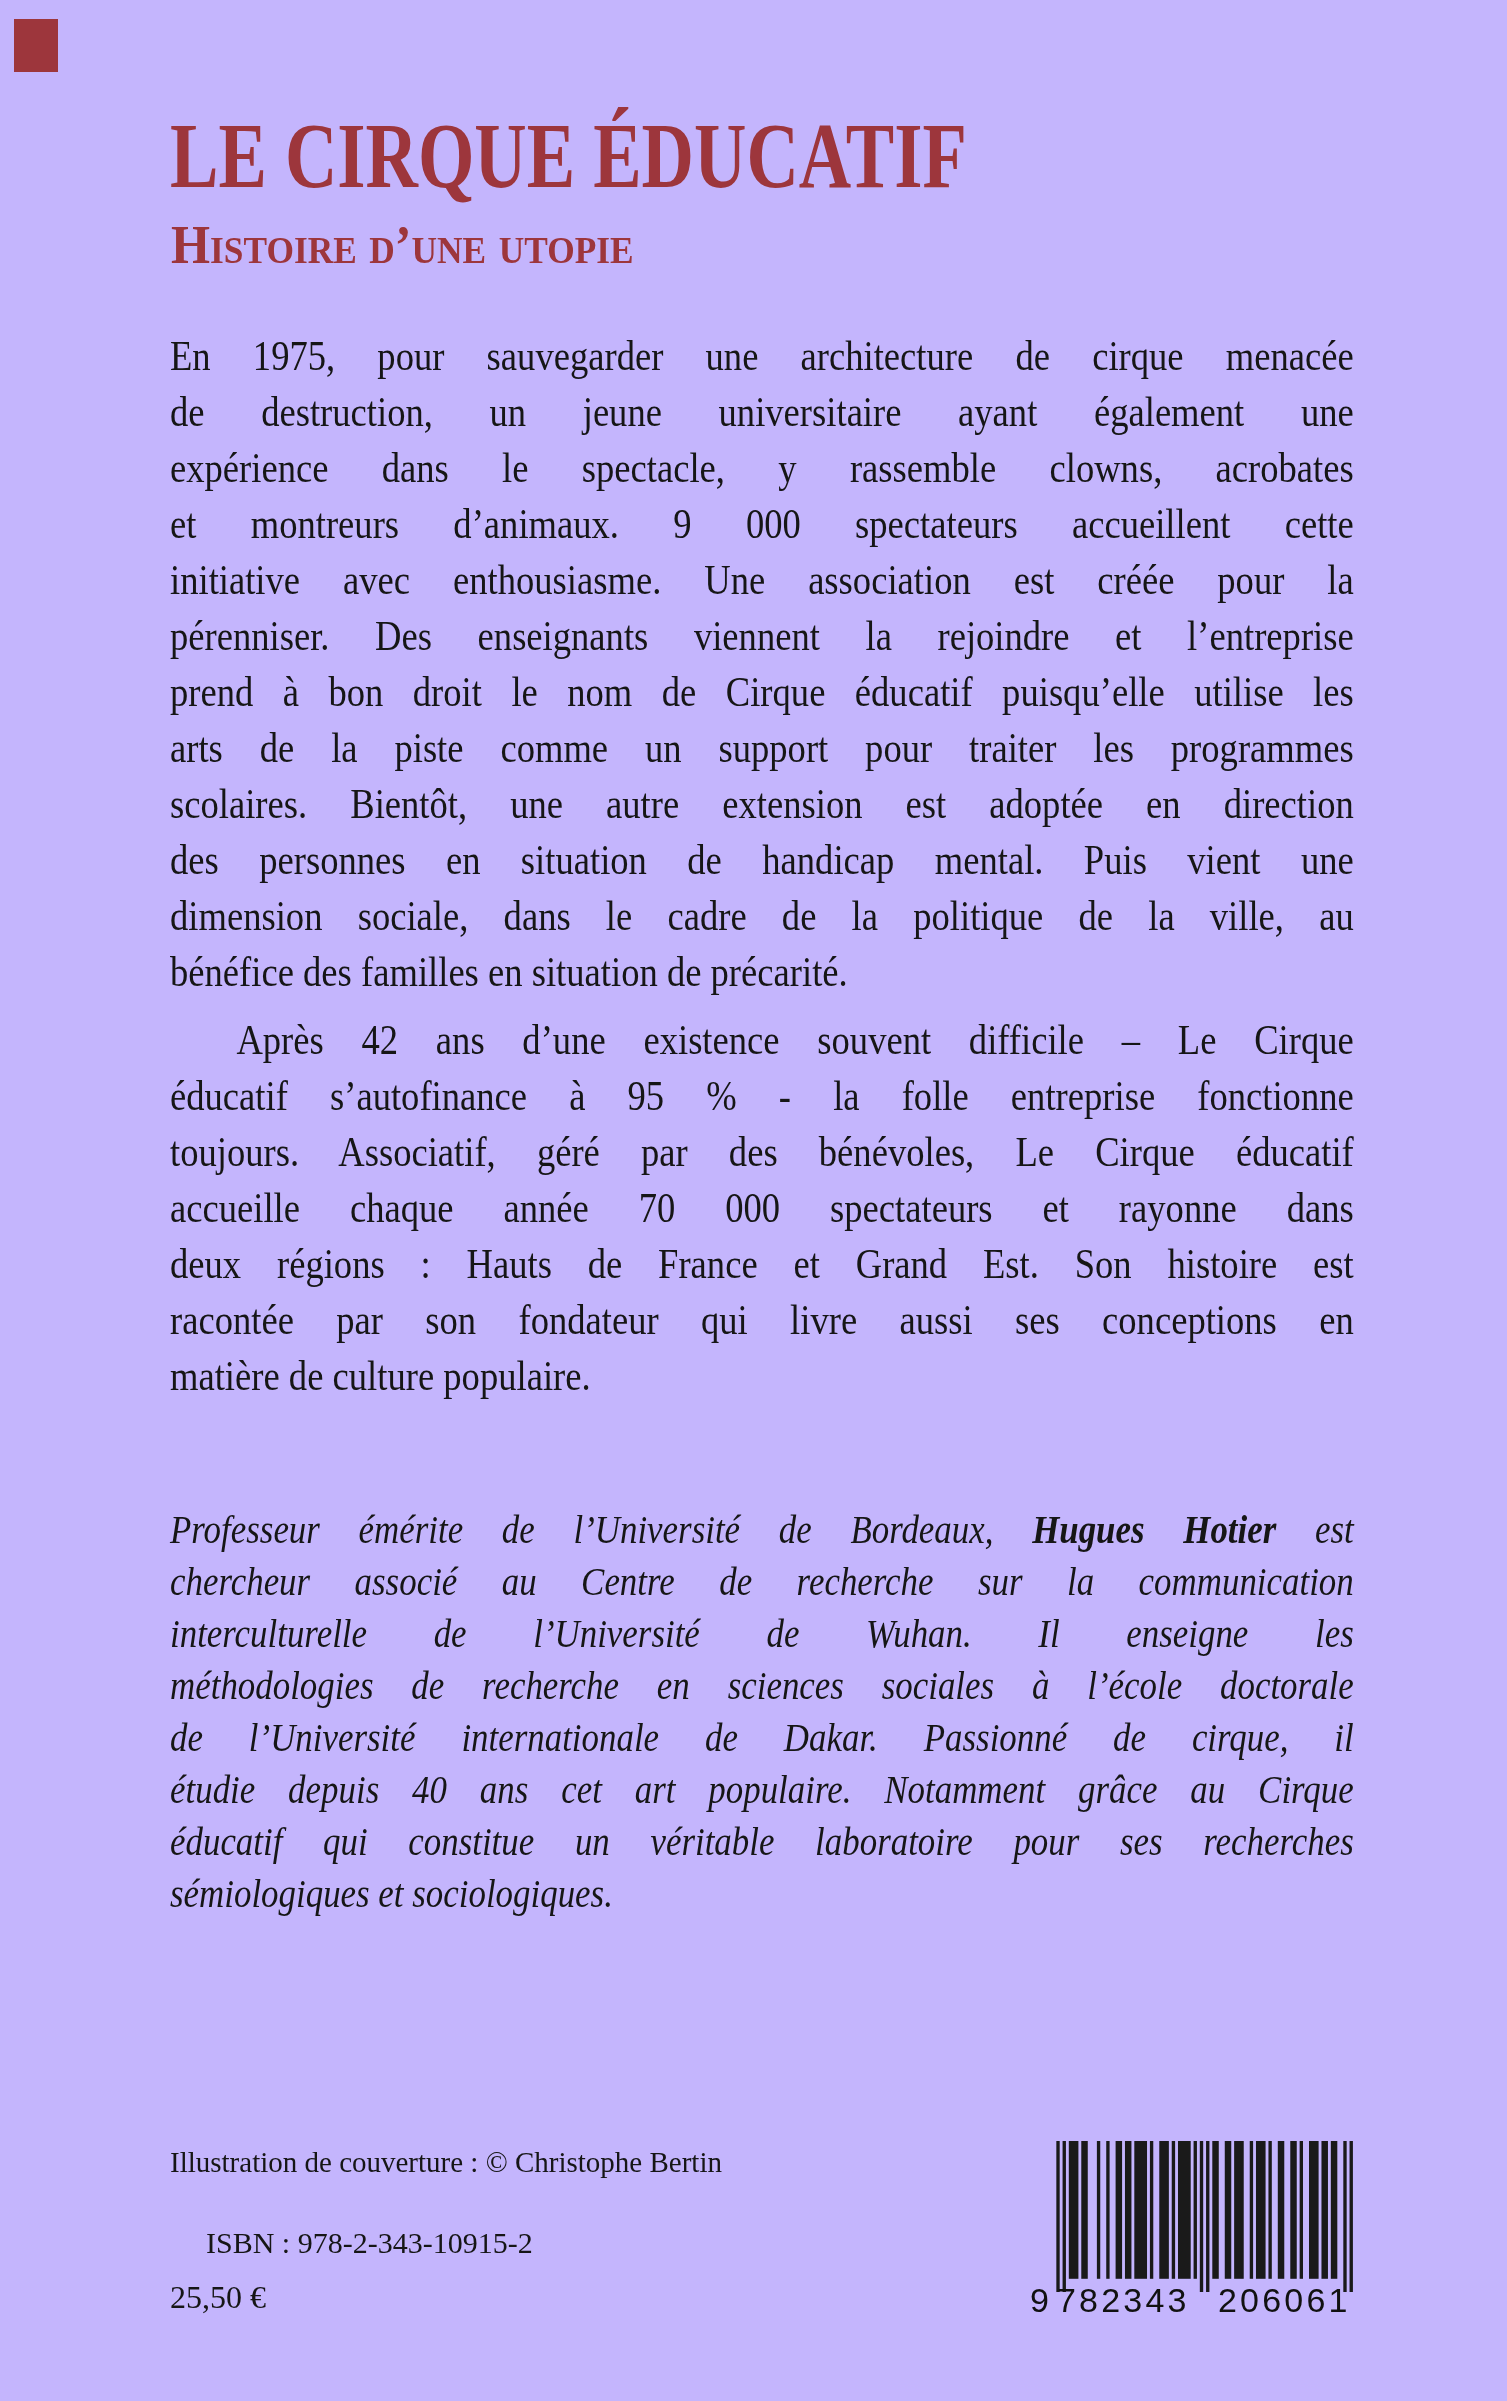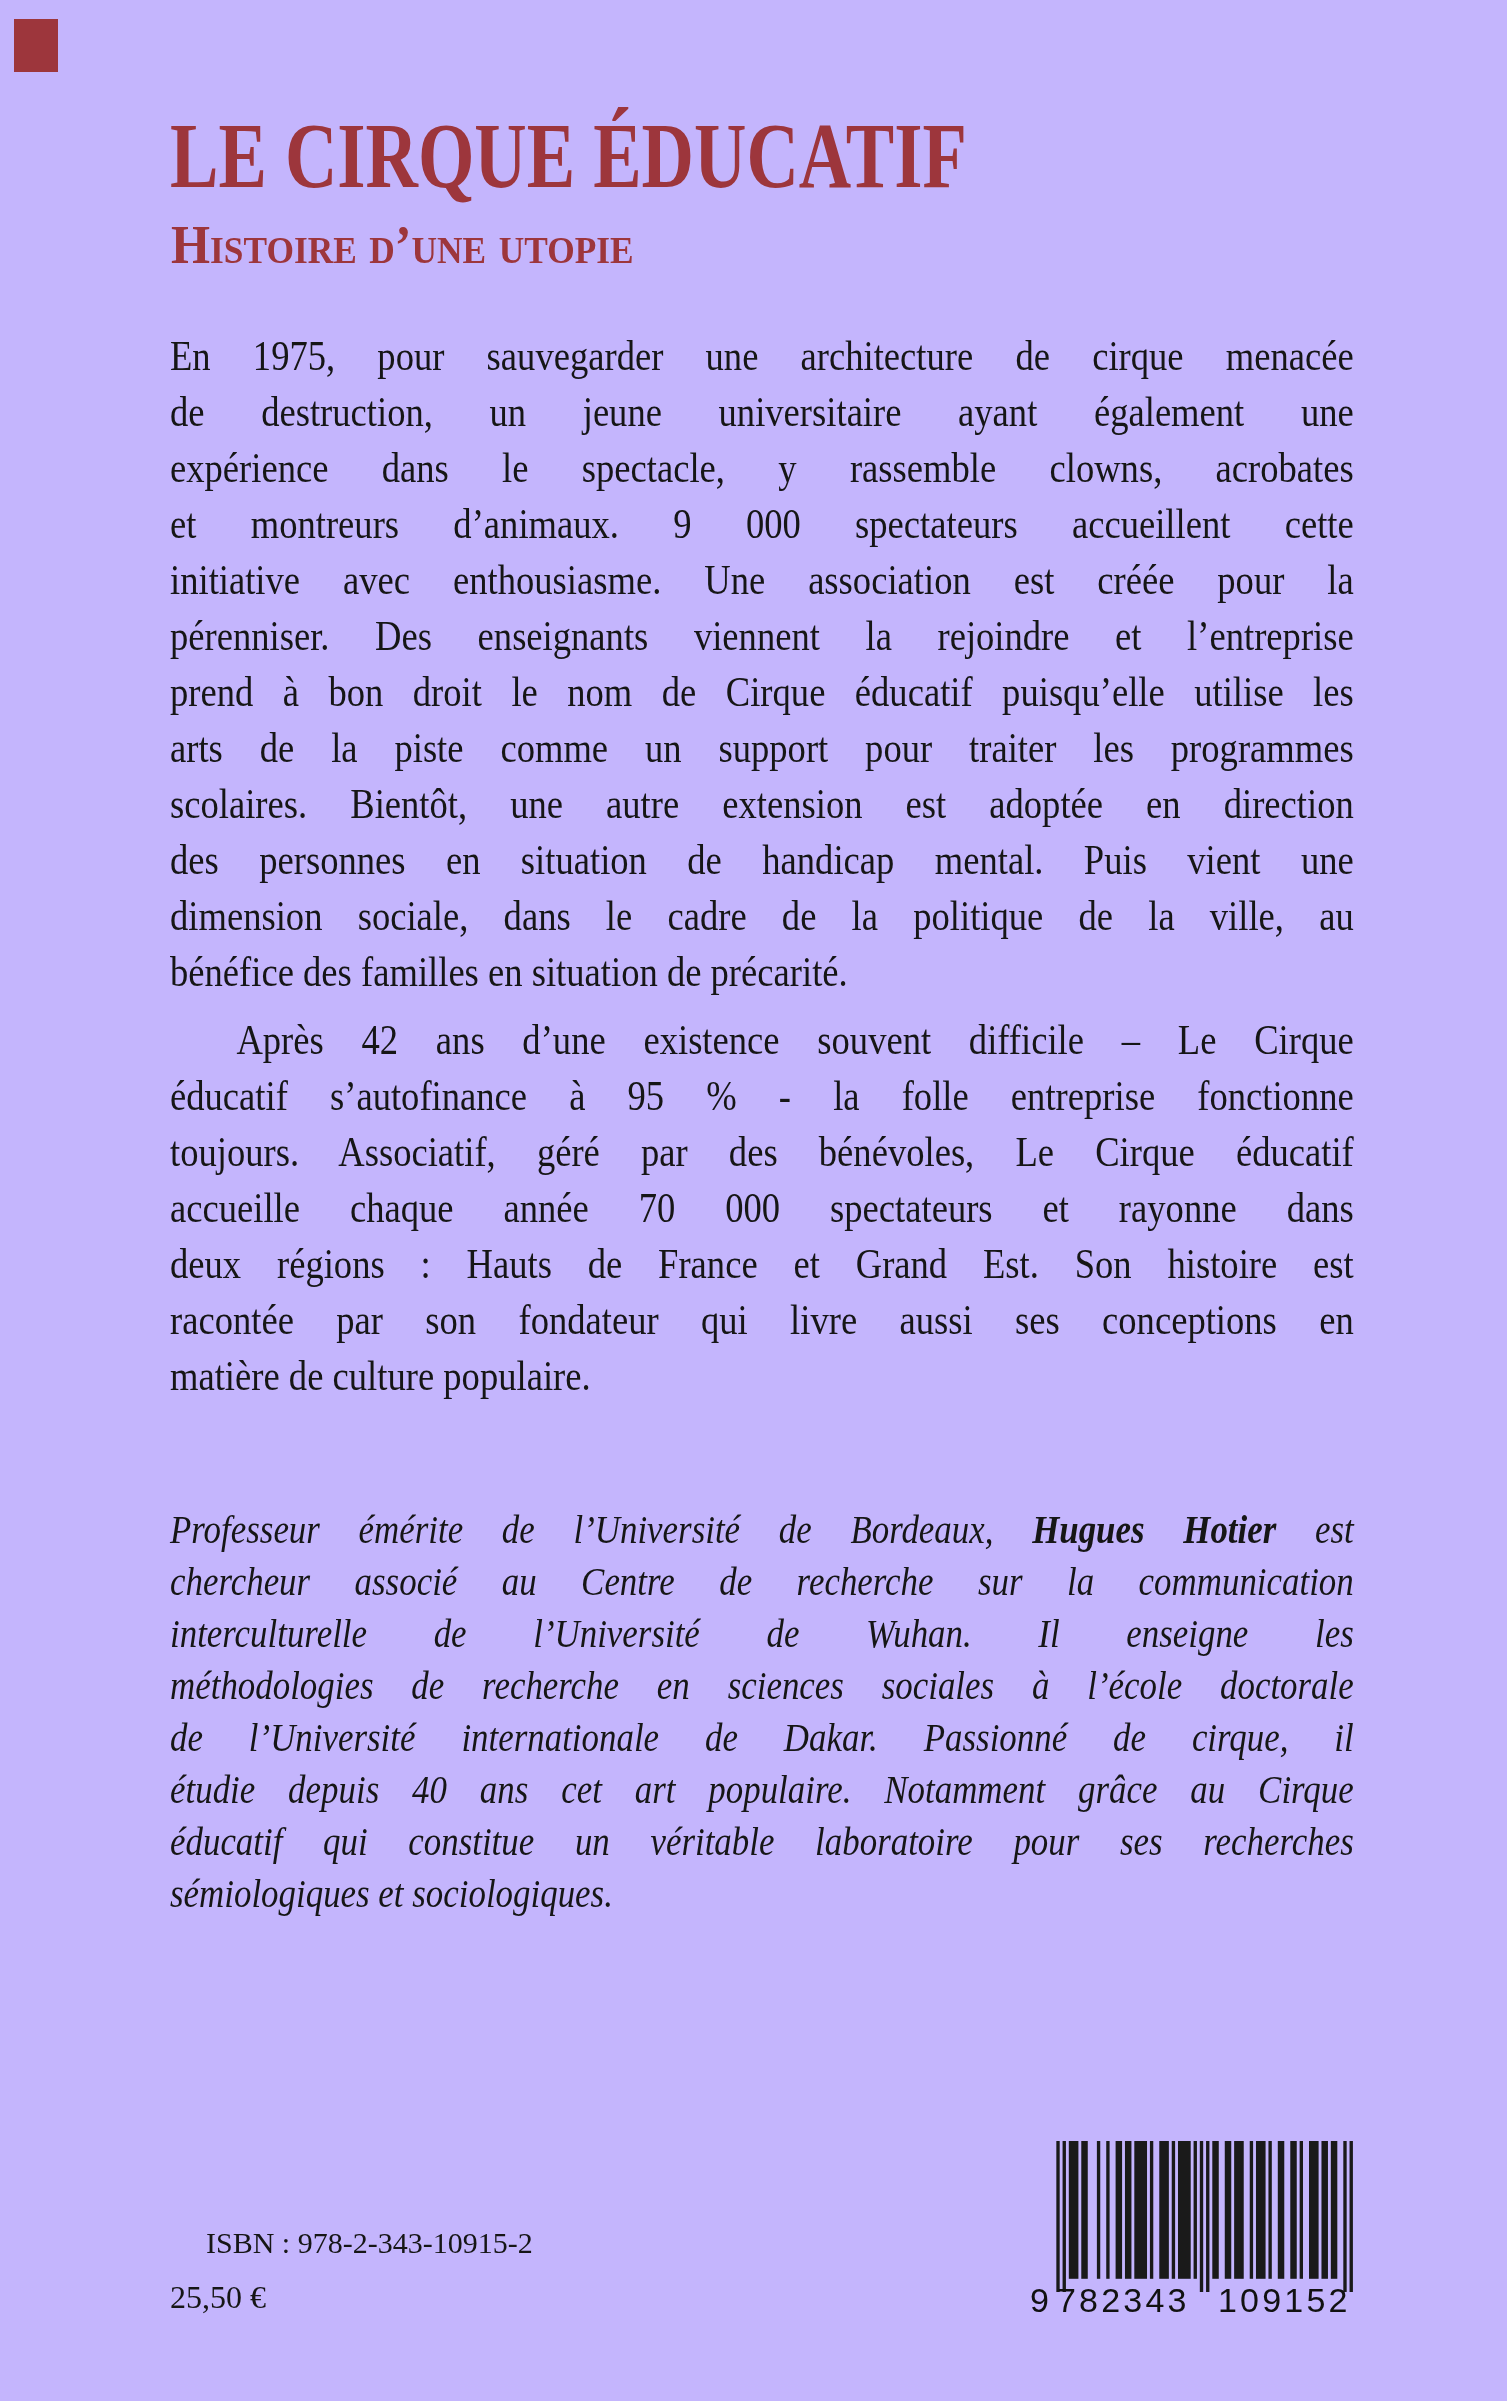--- a/index.html
+++ b/index.html
@@ -81,20 +81,21 @@
     <div class="ln"><span>Professeur émérite de l’Université de Bordeaux, </span><b>Hugues Hotier</b><span> est</span></div>
     <div class="ln">chercheur associé au Centre de recherche sur la communication</div>
     <div class="ln">interculturelle de l’Université de Wuhan. Il enseigne les</div>
     <div class="ln">méthodologies de recherche en sciences sociales à l’école doctorale</div>
     <div class="ln">de l’Université internationale de Dakar. Passionné de cirque, il</div>
     <div class="ln">étudie depuis 40 ans cet art populaire. Notamment grâce au Cirque</div>
     <div class="ln">éducatif qui constitue un véritable laboratoire pour ses recherches</div>
     <div class="ln last">sémiologiques et sociologiques.</div>
   </section>
 
+  <div class="credit">Illustration de couverture : © Christophe Bertin</div>
   <div class="isbn">ISBN : 978-2-343-10915-2</div>
   <div class="price">25,50 €</div>
 
   <svg class="barcode" id="barcode-svg" viewBox="0 0 314 160" xmlns="http://www.w3.org/2000/svg">
       <rect x="0.00" y="0" width="3.56" height="160" fill="#1a1a1a"></rect>
       <rect x="6.61" y="0" width="3.56" height="160" fill="#1a1a1a"></rect>
       <rect x="13.22" y="0" width="10.17" height="146" fill="#1a1a1a"></rect>
       <rect x="26.44" y="0" width="6.86" height="146" fill="#1a1a1a"></rect>
       <rect x="42.97" y="0" width="3.56" height="146" fill="#1a1a1a"></rect>
       <rect x="52.88" y="0" width="3.56" height="146" fill="#1a1a1a"></rect>
@@ -118,16 +119,16 @@
       <rect x="247.89" y="0" width="6.86" height="146" fill="#1a1a1a"></rect>
       <rect x="257.81" y="0" width="3.56" height="146" fill="#1a1a1a"></rect>
       <rect x="267.73" y="0" width="10.17" height="146" fill="#1a1a1a"></rect>
       <rect x="280.95" y="0" width="6.86" height="146" fill="#1a1a1a"></rect>
       <rect x="290.86" y="0" width="6.86" height="146" fill="#1a1a1a"></rect>
       <rect x="304.08" y="0" width="3.56" height="160" fill="#1a1a1a"></rect>
       <rect x="310.69" y="0" width="3.56" height="160" fill="#1a1a1a"></rect>
     </svg>
   <span class="bc-digit bc-d0">9</span>
   <span class="bc-digit bc-d1">782343</span>
-  <span class="bc-digit bc-d2">109152</span>
+  <span class="bc-digit bc-d2">206061</span>
 
 </div>
 
 
 </body></html>

